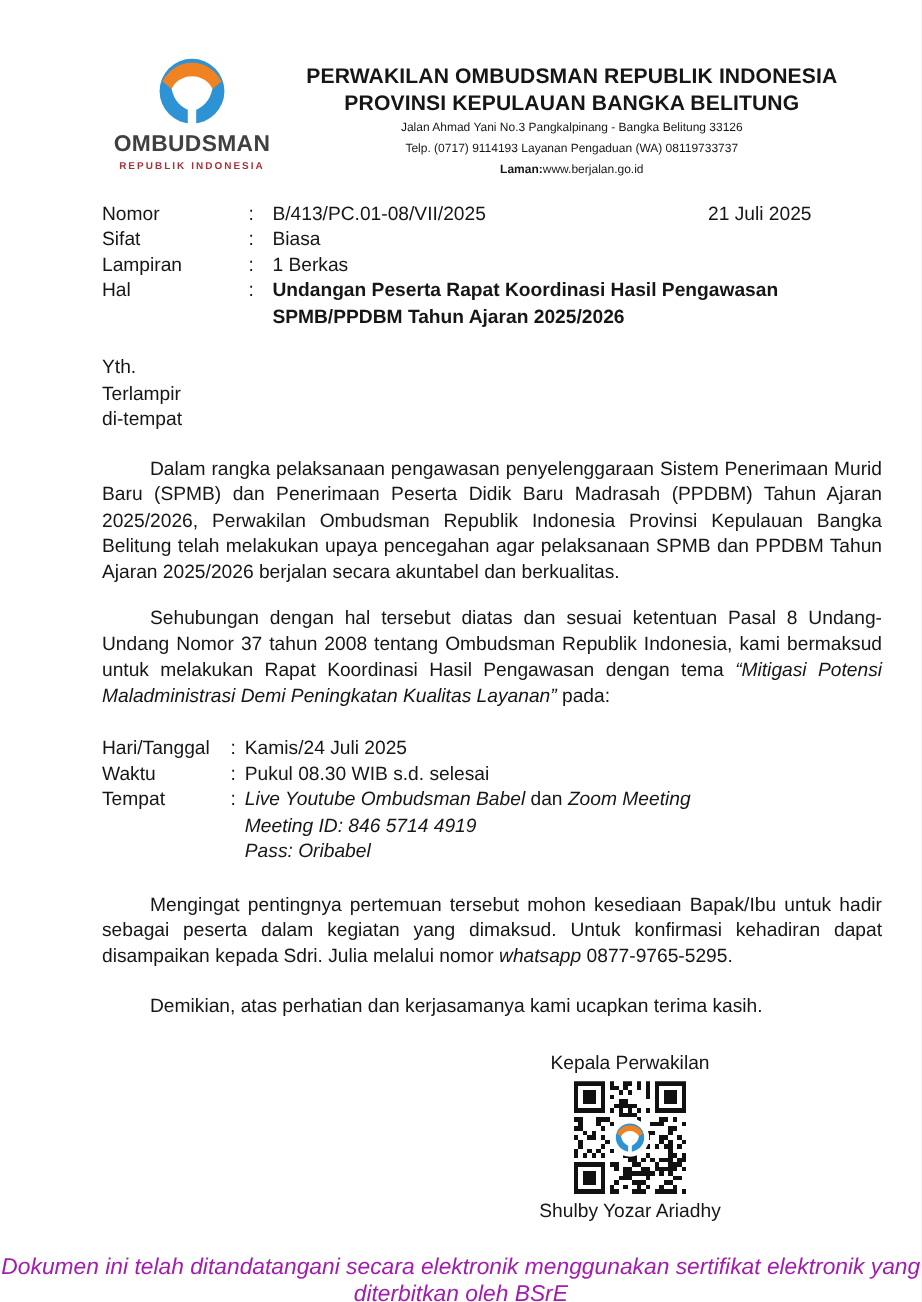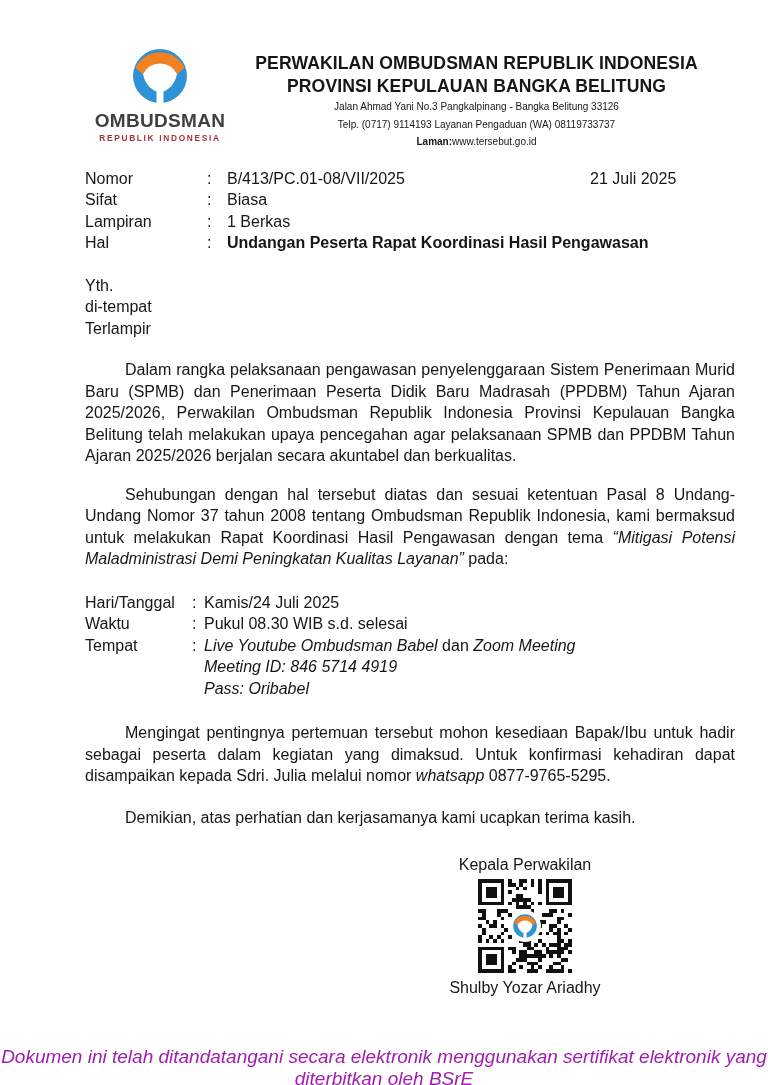--- a/index.html
+++ b/index.html
@@ -79,21 +79,21 @@
           <use href="#emblem"></use>
         </svg>
       <div class="logo-word">OMBUDSMAN</div>
       <div class="logo-sub">REPUBLIK INDONESIA</div>
     </div>
     <div class="header-text">
       <div class="org-line">PERWAKILAN OMBUDSMAN REPUBLIK INDONESIA</div>
       <div class="org-line">PROVINSI KEPULAUAN BANGKA BELITUNG</div>
       <div class="addr-line">Jalan Ahmad Yani No.3 Pangkalpinang - Bangka Belitung 33126</div>
       <div class="addr-line">Telp. (0717) 9114193 Layanan Pengaduan (WA) 08119733737</div>
-      <div class="addr-line"><b>Laman:</b><span>www.tersebut.go.id</span></div>
+      <div class="addr-line"><b>Laman:</b><span>www.berjalan.go.id</span></div>
     </div>
   </div>
 
   <div class="meta">
     <div class="date">21 Juli 2025</div>
     <div class="meta-row">
       <div class="m-label">Nomor</div>
       <div class="m-colon">:</div>
       <div class="m-value">B/413/PC.01-08/VII/2025</div>
     </div>
@@ -105,28 +105,29 @@
     <div class="meta-row">
       <div class="m-label">Lampiran</div>
       <div class="m-colon">:</div>
       <div class="m-value">1 Berkas</div>
     </div>
     <div class="meta-row">
       <div class="m-label">Hal</div>
       <div class="m-colon">:</div>
       <div class="m-value m-bold">
         <div>Undangan Peserta Rapat Koordinasi Hasil Pengawasan</div>
+        <div>SPMB/PPDBM Tahun Ajaran 2025/2026</div>
       </div>
     </div>
   </div>
 
   <div class="recipient">
     <div>Yth.</div>
+    <div>Terlampir</div>
     <div>di-tempat</div>
-    <div>Terlampir</div>
   </div>
 
   <div class="para">Dalam rangka pelaksanaan pengawasan penyelenggaraan Sistem Penerimaan Murid Baru (SPMB) dan Penerimaan Peserta Didik Baru Madrasah (PPDBM) Tahun Ajaran 2025/2026, Perwakilan Ombudsman Republik Indonesia Provinsi Kepulauan Bangka Belitung telah melakukan upaya pencegahan agar pelaksanaan SPMB dan PPDBM Tahun Ajaran 2025/2026 berjalan secara akuntabel dan berkualitas.</div>
 
   <div class="para p2"><span>Sehubungan dengan hal tersebut diatas dan sesuai ketentuan Pasal 8 Undang-Undang Nomor 37 tahun 2008 tentang Ombudsman Republik Indonesia, kami bermaksud untuk melakukan Rapat Koordinasi Hasil Pengawasan dengan tema </span><span class="it">“Mitigasi Potensi Maladministrasi Demi Peningkatan Kualitas Layanan”</span><span> pada:</span></div>
 
   <div class="schedule">
     <div class="s-row">
       <div class="s-label">Hari/Tanggal</div>
       <div class="s-colon">:</div>

